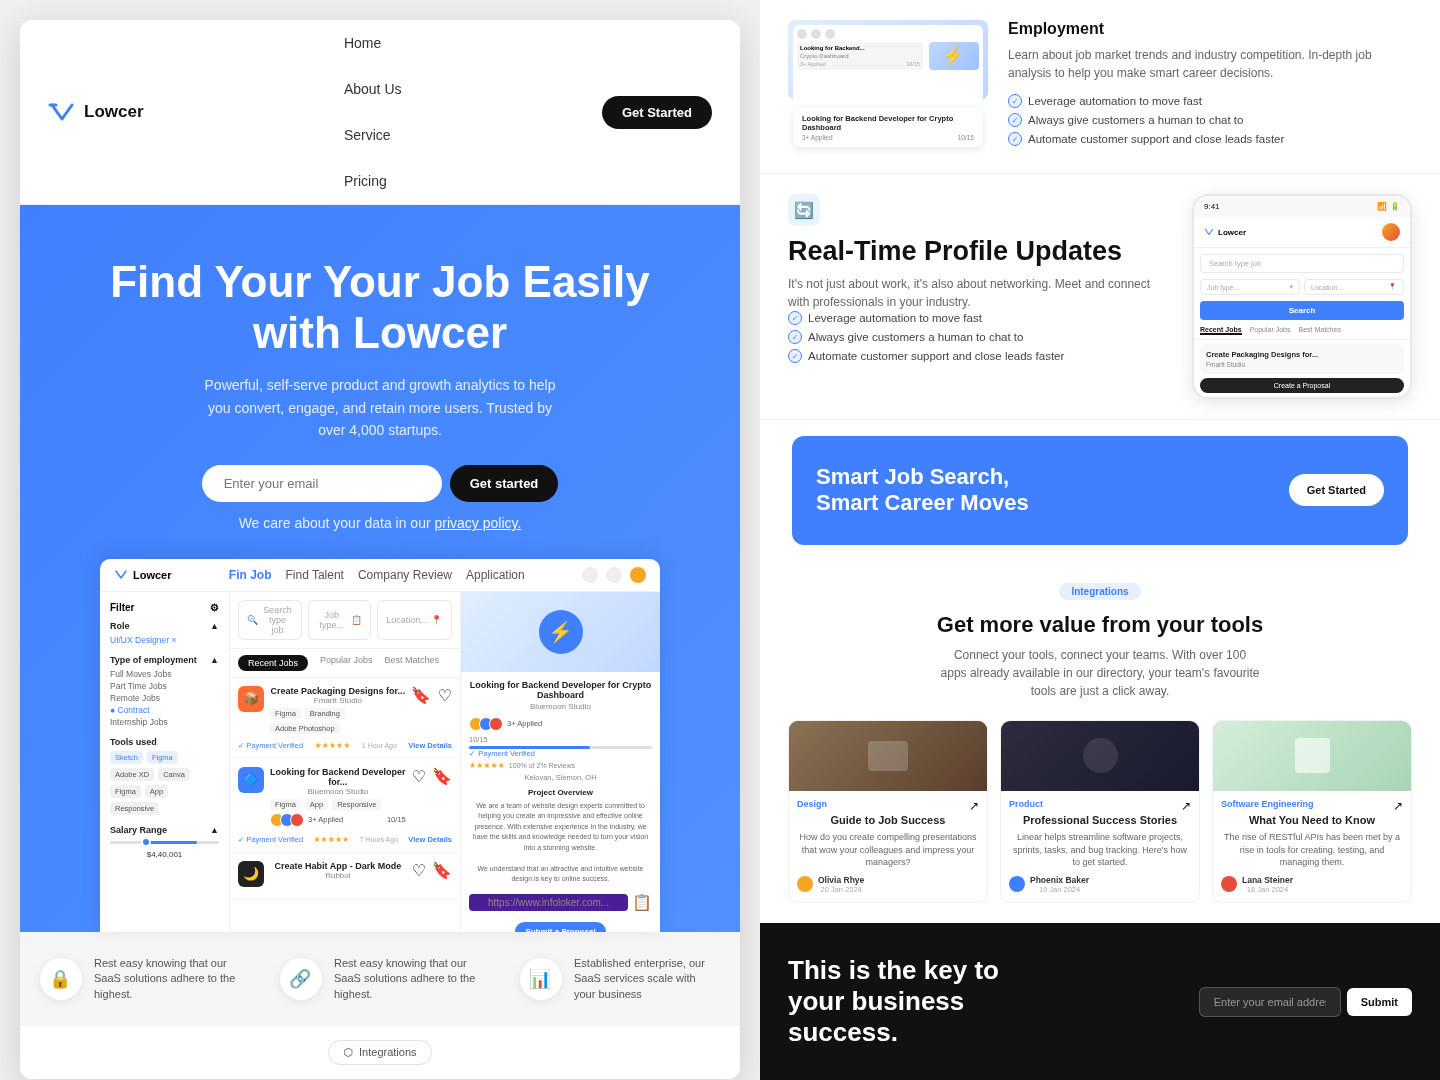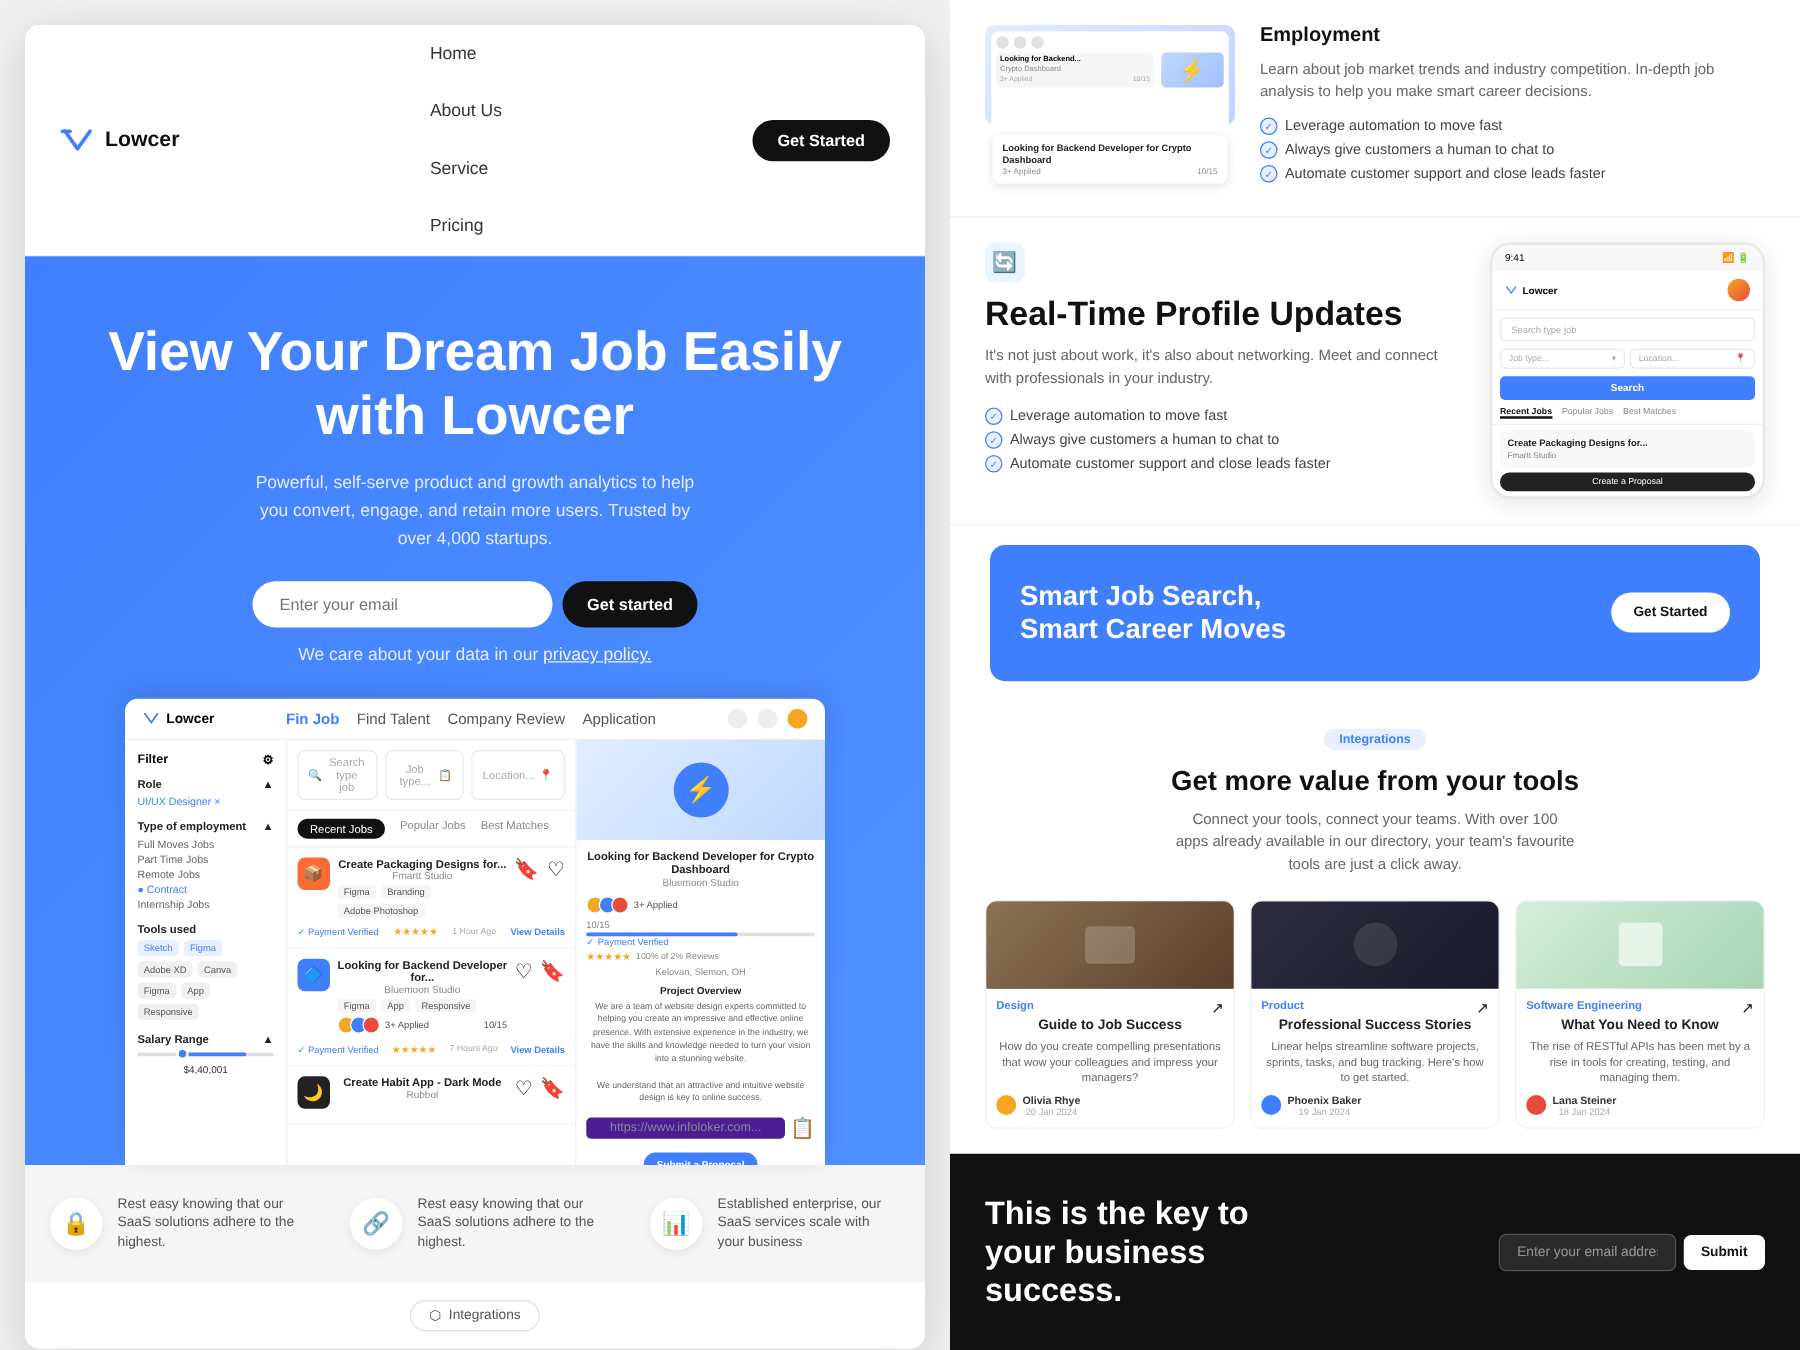--- a/index.html
+++ b/index.html
@@ -607,21 +607,21 @@
     .realtime-content h2 {
       font-size: 27px;
       font-weight: 800;
       color: #111;
       margin-bottom: 8px;
     }
     .realtime-content p {
       font-size: 12px;
       color: #666;
       line-height: 1.5;
-      margin-bottom: 15px;
+      margin-bottom: 0;
     }
     .realtime-preview {
       width: 220px;
       flex-shrink: 0;
     }
     .phone-mock {
       background: #fff;
       border: 2px solid #e8e8e8;
       border-radius: 16px;
       overflow: hidden;
@@ -913,21 +913,21 @@
       <ul class="nav-links">
         <li><a href="#">Home</a></li>
         <li><a href="#">About Us</a></li>
         <li><a href="#">Service</a></li>
         <li><a href="#">Pricing</a></li>
       </ul>
       <button class="btn-get-started">Get Started</button>
     </nav>
 
     <div class="hero">
-      <h1>View Your Dream Job Easily with Lowcer</h1>
+      <h1>Find Your Your Job Easily with Lowcer</h1>
       <p>Powerful, self-serve product and growth analytics to help you convert, engage, and retain more users. Trusted by over 4,000 startups.</p>
       <div class="hero-form">
         <input type="email" placeholder="Enter your email" style="">
         <button class="btn-hero">Get started</button>
       </div>
       <p class="hero-privacy">
         <span>We care about your data in our </span><a href="#">privacy policy.</a>
       </p>
 
       <div class="app-screenshot">

